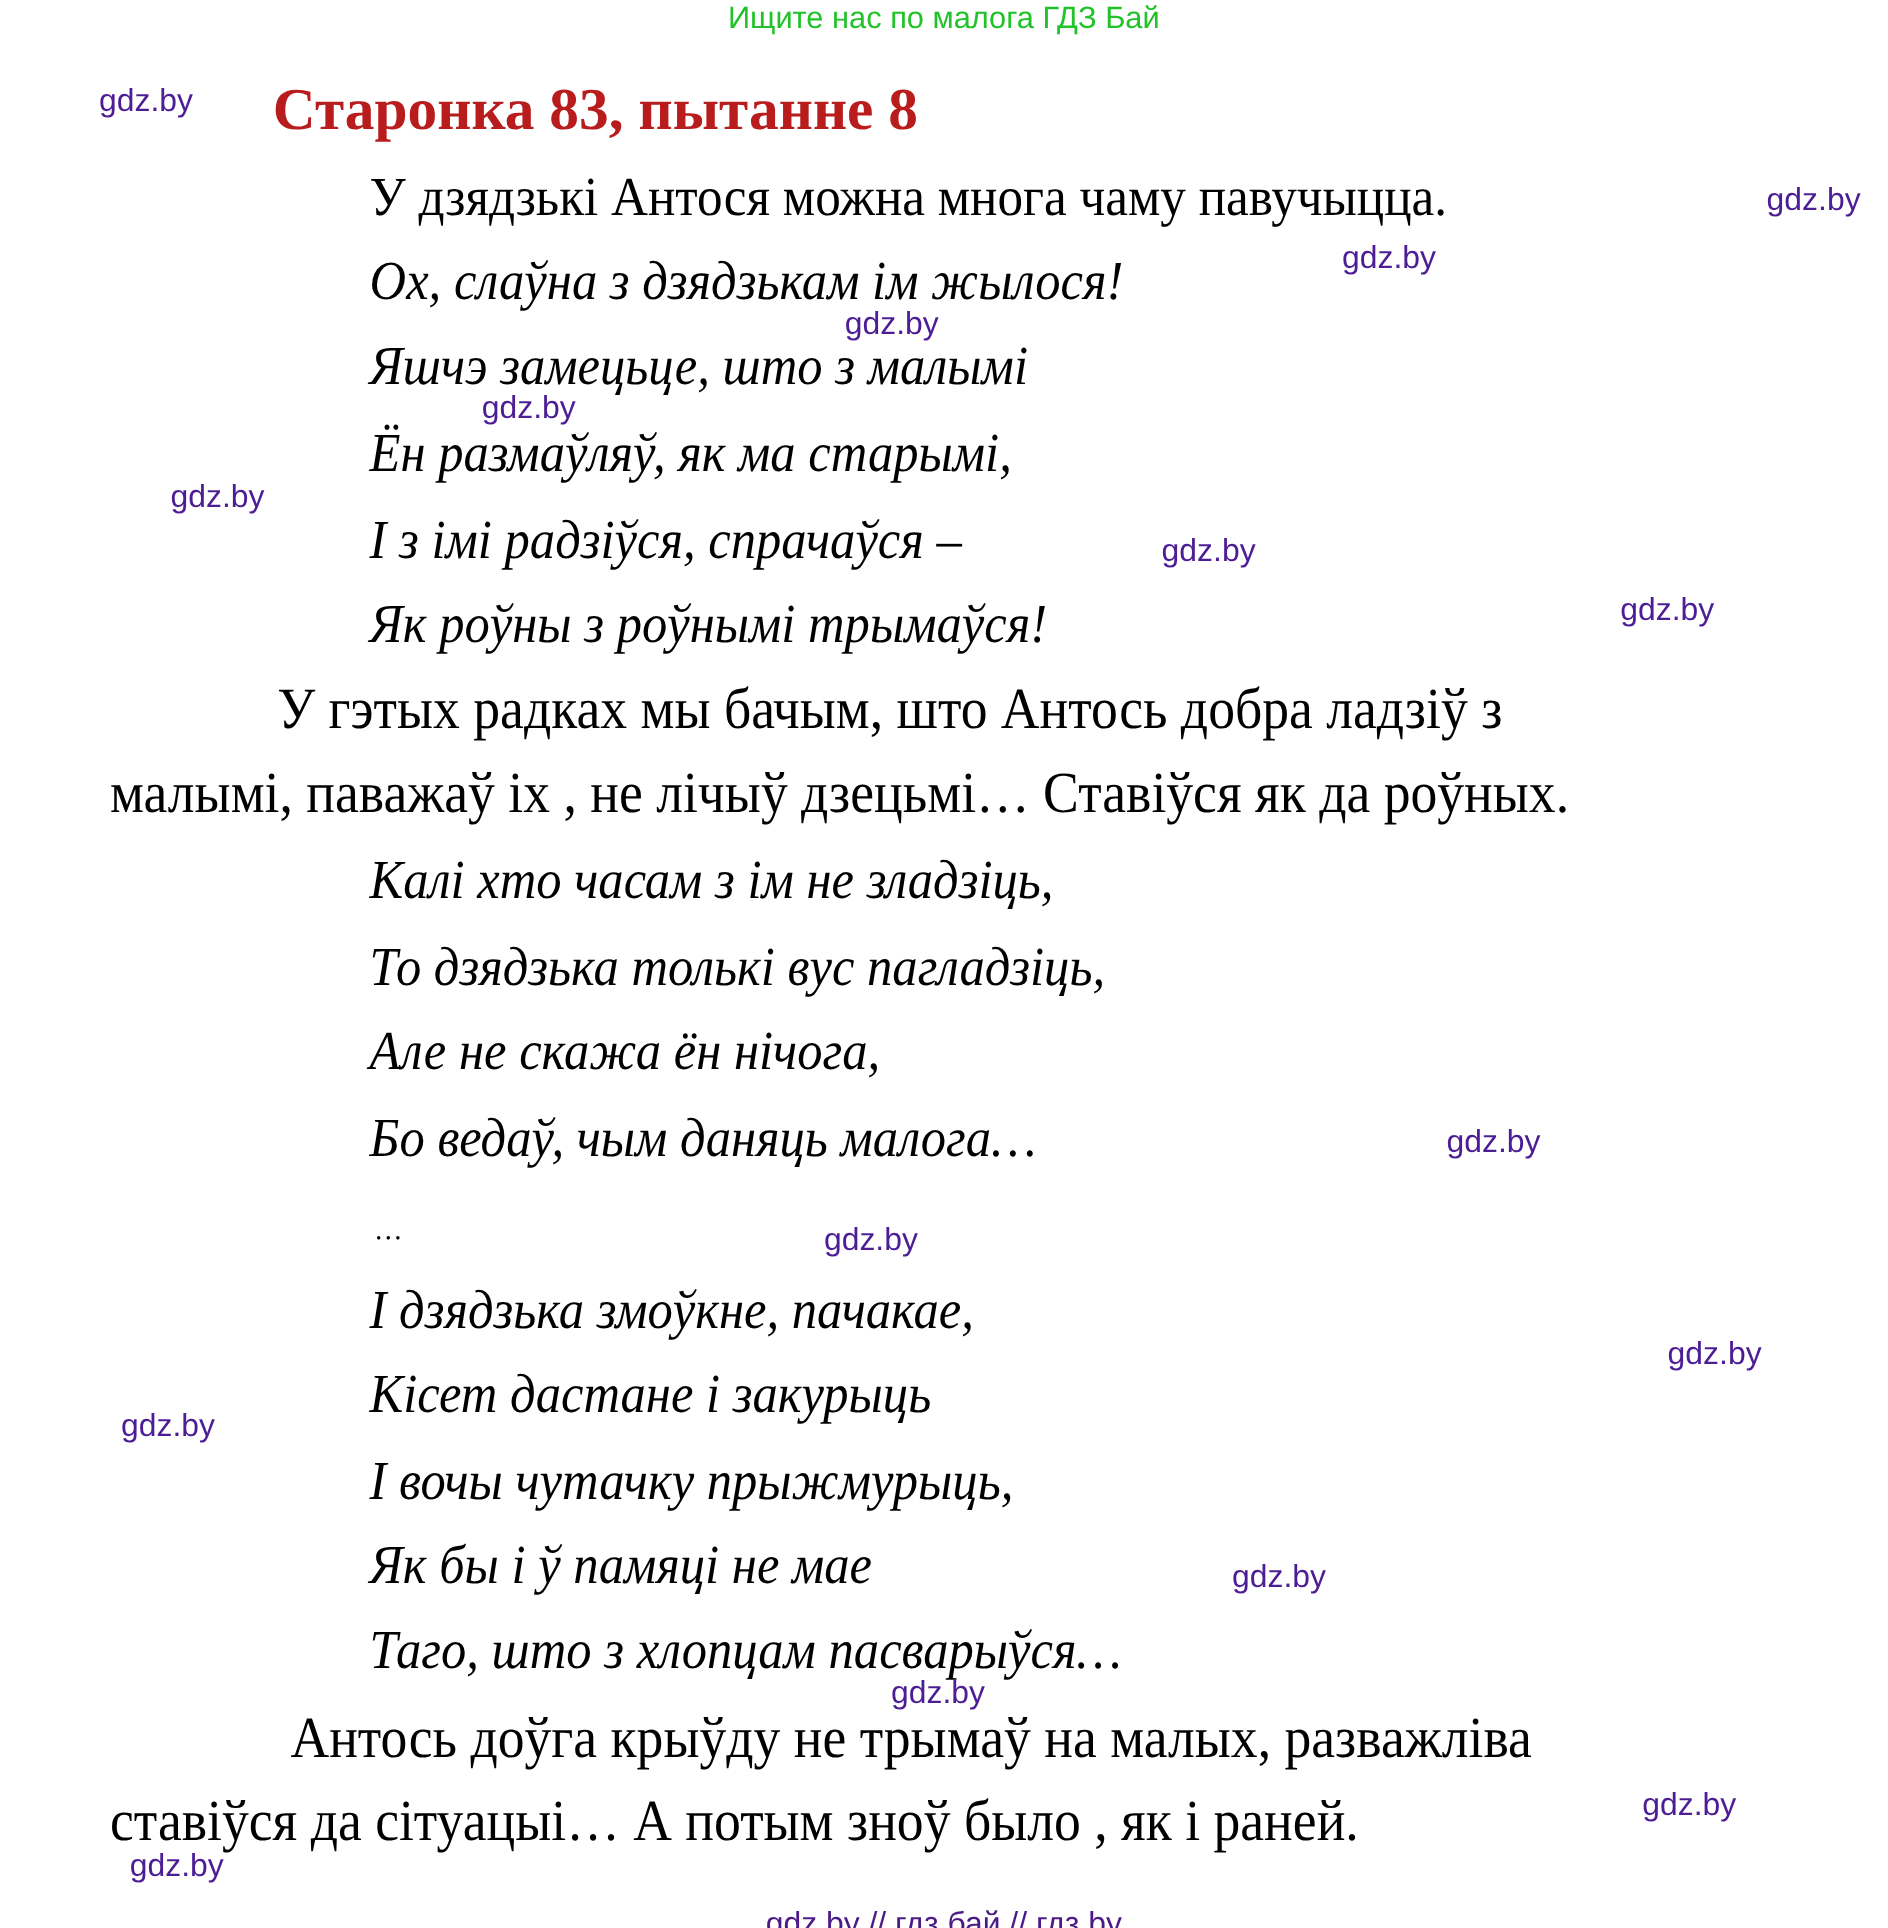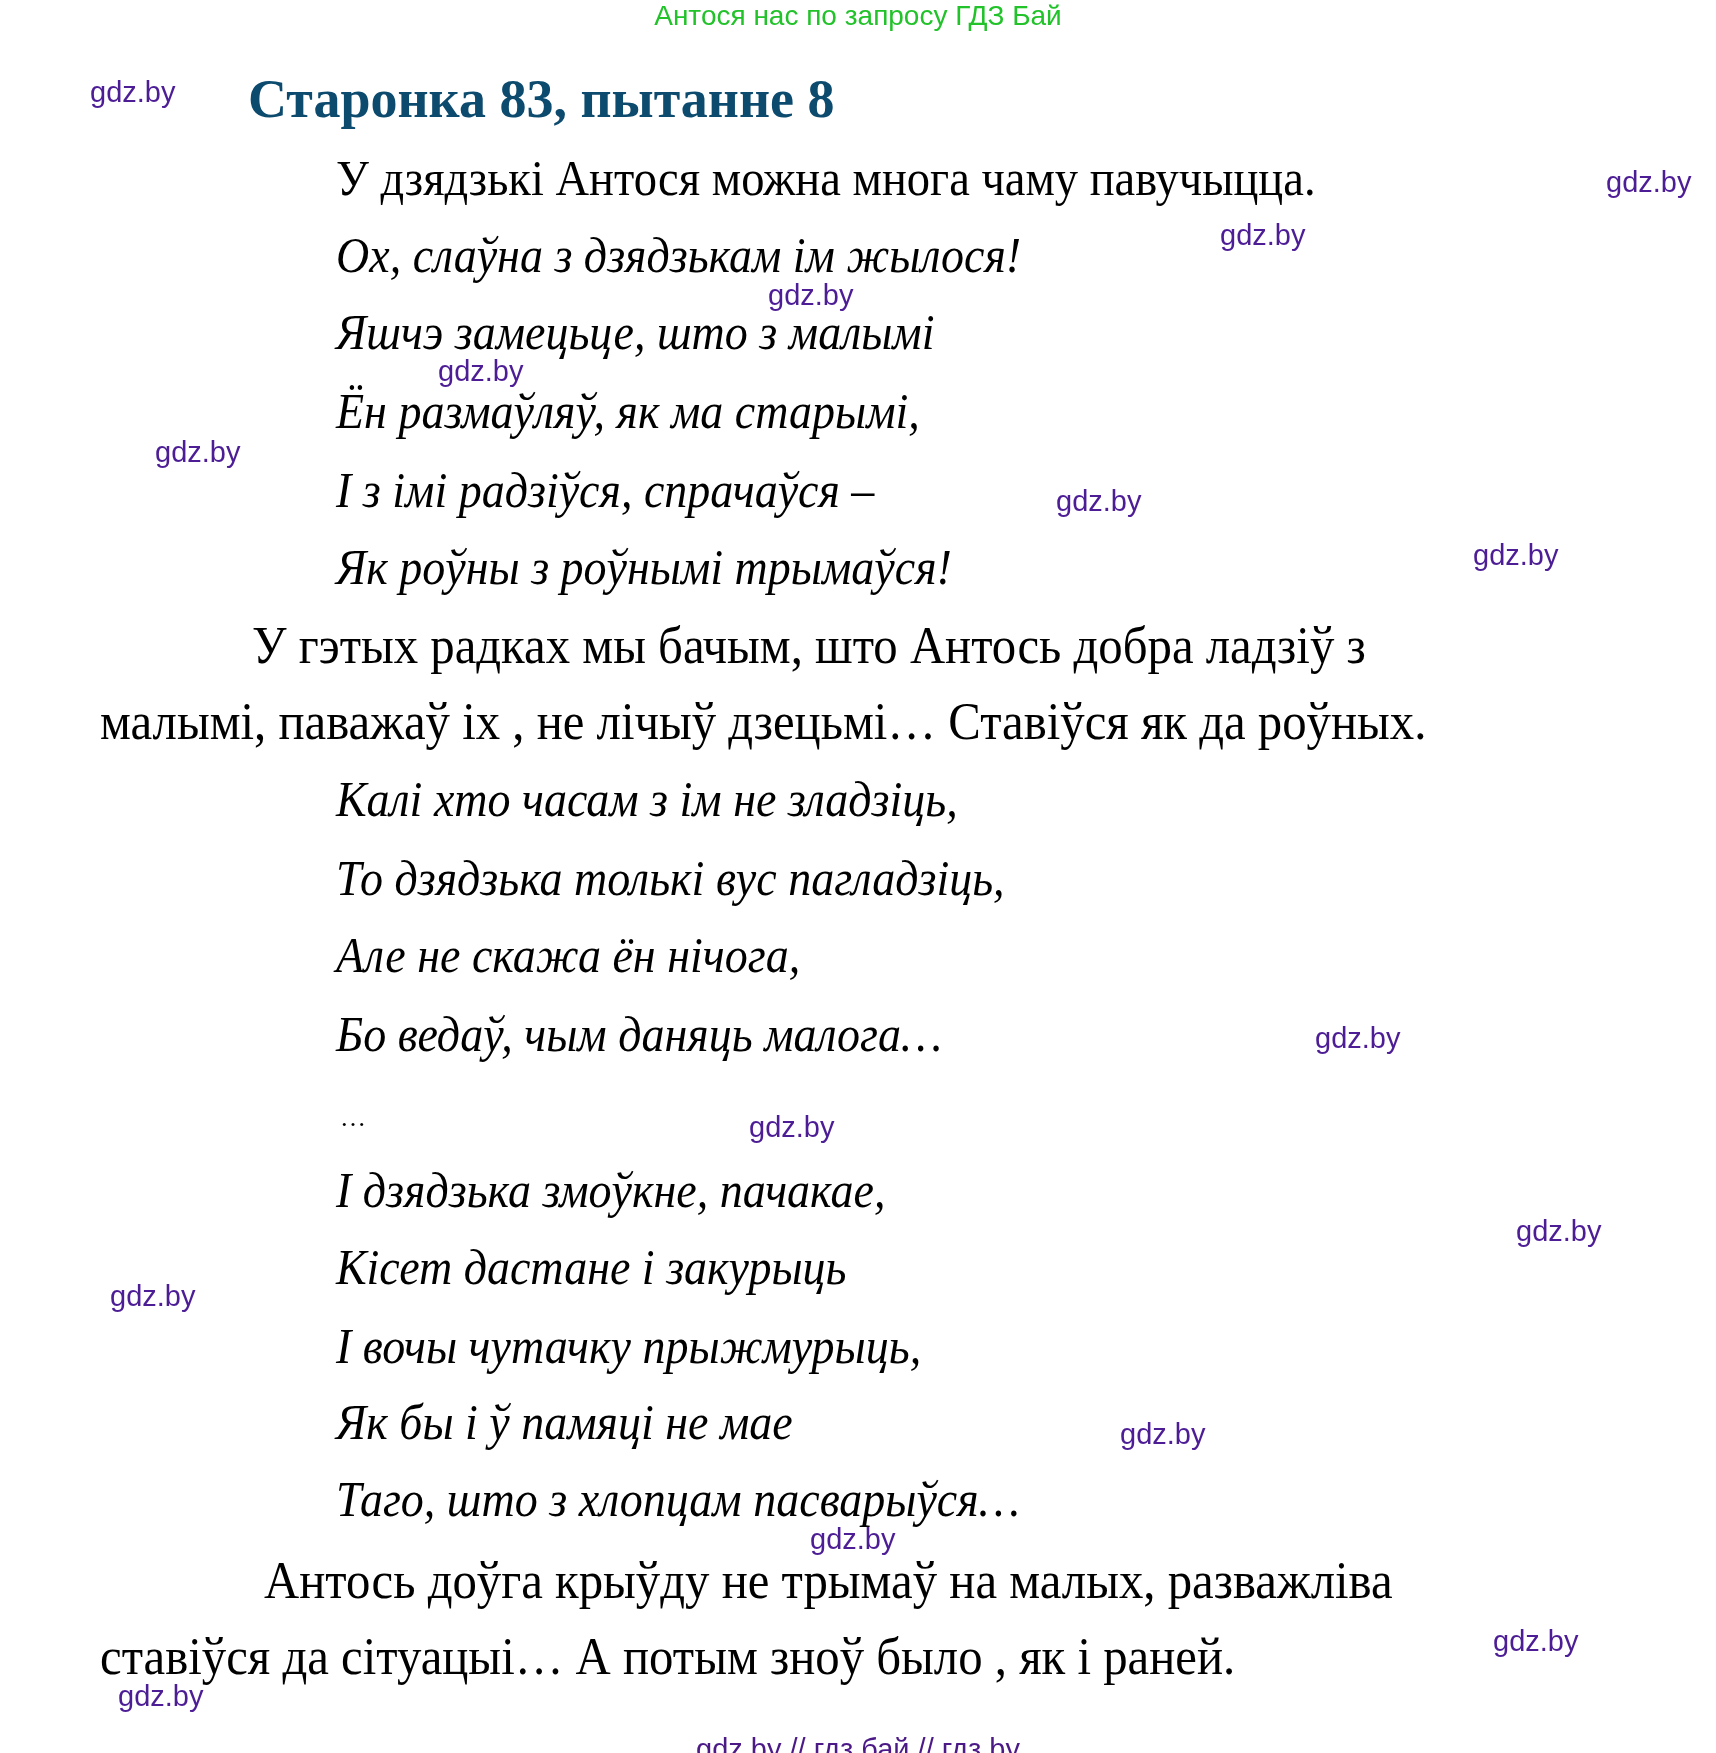--- a/index.html
+++ b/index.html
@@ -1,30 +1,30 @@
 <!DOCTYPE html>
 <html><head>
   <meta charset="utf-8">
   <style>
     html, body { margin: 0; padding: 0; background: #ffffff; }
     body { width: 1716px; height: 1753px; position: relative; overflow: hidden; }
     .abs { position: absolute; white-space: nowrap; }
     .promo { color: #22c22a; font-family: "Liberation Sans", sans-serif; font-size: 28px; line-height: 1; }
-    .title { font-family: "Liberation Serif", serif; font-weight: bold; font-size: 54px; color: #0c4a6e; line-height: 1; }
+    .title { font-family: "Liberation Serif", serif; font-weight: bold; font-size: 54px; color: #b91c1c; line-height: 1; }
     .verse { font-family: "Liberation Serif", serif; font-style: italic; font-size: 50px; color: #000; line-height: 1; transform: scaleX(0.92); transform-origin: left center; }
     .upright { font-family: "Liberation Serif", serif; font-size: 50px; color: #000; line-height: 1; transform: scaleX(0.93); transform-origin: left center; }
     .prose { font-family: "Liberation Serif", serif; font-size: 53px; color: #000; line-height: 1; transform: scaleX(0.92); transform-origin: left center; }
     .wm { font-family: "Liberation Sans", sans-serif; font-size: 29px; color: #4c1d95; line-height: 1; }
     .ellipsis { font-family: "Liberation Serif", serif; font-size: 26px; color: #000; line-height: 1; }
     .footer { color: #4b1a86; font-family: "Liberation Sans", sans-serif; font-size: 29px; line-height: 1; left: 0; width: 1716px; text-align: center; }
   </style>
 </head>
 <body>
 
-<div class="abs promo" style="left:0; width:1716px; text-align:center; top:2px;">Антося нас по запросу ГДЗ Бай</div>
+<div class="abs promo" style="left:0; width:1716px; text-align:center; top:2px;">Ищите нас по малога ГДЗ Бай</div>
 
 <div class="abs wm" style="left:90px; top:78px;">gdz.by</div>
 <div class="abs title" style="left:248px; top:72px;">Старонка 83, пытанне 8</div>
 
 <div class="abs upright" style="left:336px; top:153px;">У дзядзькі Антося можна многа чаму павучыцца.</div>
 <div class="abs wm" style="left:1606px; top:168px;">gdz.by</div>
 
 <div>
   <div class="abs verse" style="left:336px; top:230px;">Ох, слаўна з дзядзькам ім жылося!</div>
   <div class="abs wm" style="left:1220px; top:221px;">gdz.by</div>

